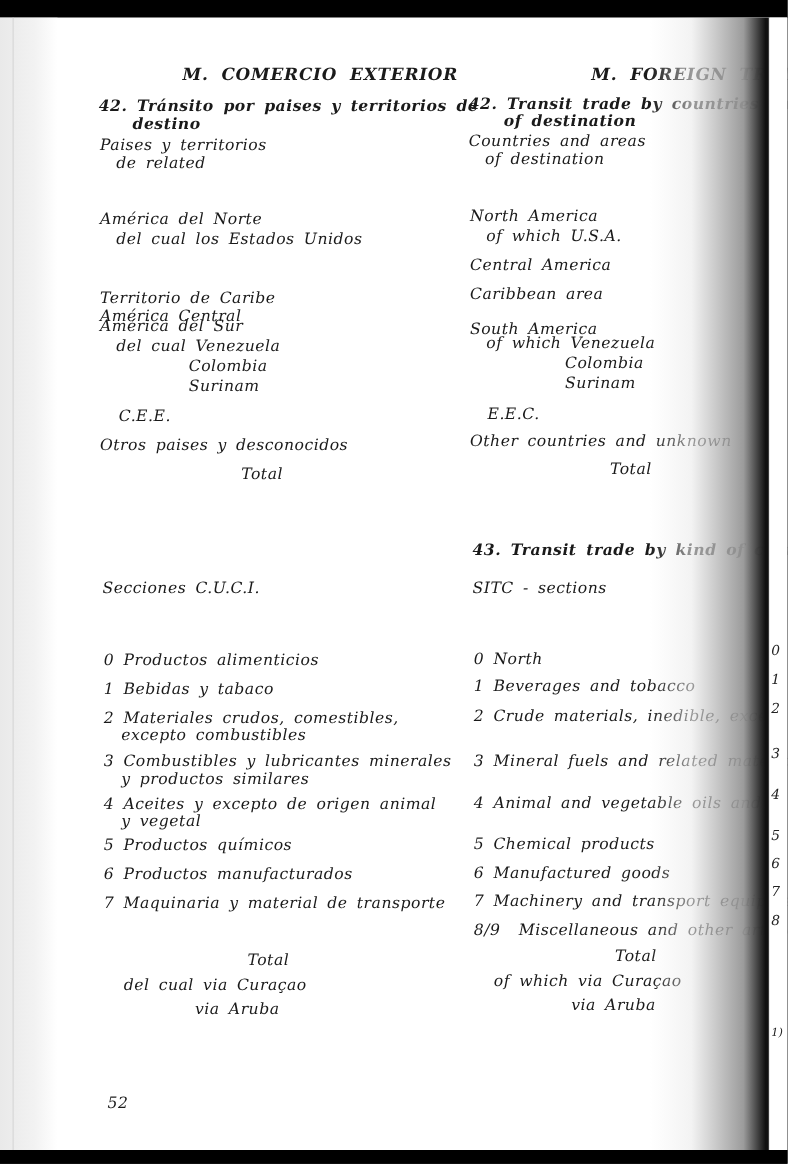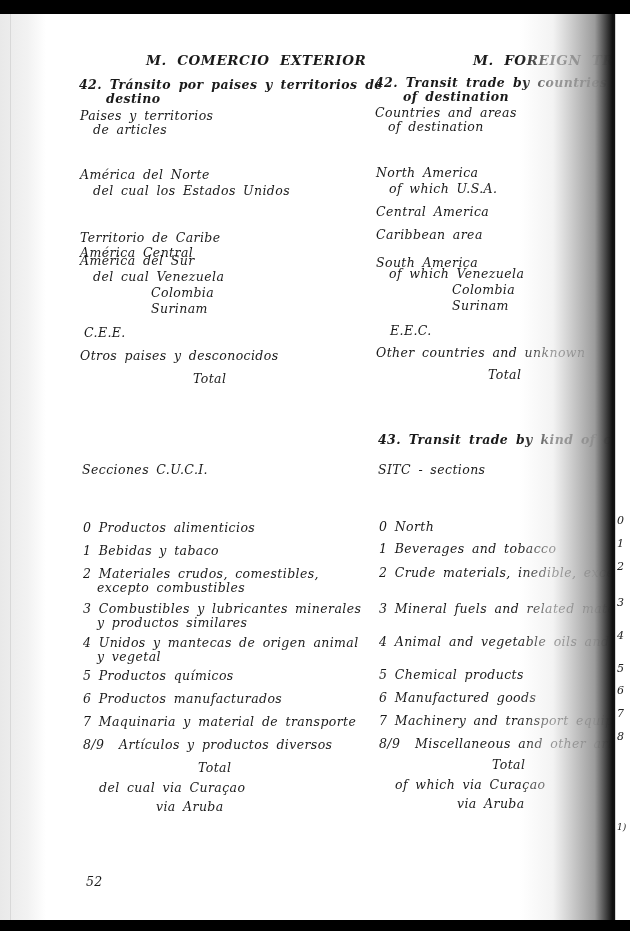--- a/index.html
+++ b/index.html
@@ -76,31 +76,31 @@
 
 <div class="page">
   <div class="left-binding"></div>
 
   <div class="t b hdr" style="left:146px; top:39px;">M.  COMERCIO EXTERIOR</div>
   <div class="t b hdr" style="left:473px; top:39px;">M.  FOREIGN  TRADE</div>
 
   <div class="t b" style="left:79px; top:63px;">42.  Tránsito por paises y territorios de</div>
   <div class="t b" style="left:106px; top:77px;text-align:center;">destino</div>
   <div class="t" style="left:80px; top:94px;">Paises y territorios</div>
-  <div class="t" style="left:93px; top:108px;">de articles</div>
+  <div class="t" style="left:93px; top:108px;">de related</div>
 
   <div class="t" style="left:80px; top:153px;">América del Norte</div>
   <div class="t" style="left:93px; top:169px;">del cual los Estados Unidos</div>
   <div class="t" style="left:80px; top:193px;margin-top:38px;">América Central</div>
   <div class="t" style="left:80px; top:216px;">Territorio de Caribe</div>
   <div class="t" style="left:80px; top:239px;">América del Sur</div>
   <div class="t" style="left:93px; top:255px;">del cual Venezuela</div>
   <div class="t" style="left:151px; top:271px;">Colombia</div>
   <div class="t" style="left:151px; top:287px;">Surinam</div>
-  <div class="t" style="left:84px; top:311px;">C.E.E.</div>
+  <div class="t" style="left:95px; top:311px;">C.E.E.</div>
   <div class="t" style="left:80px; top:334px;">Otros paises y desconocidos</div>
   <div class="t" style="left:193px; top:357px;">Total</div>
 
   <div class="t b" style="left:375px; top:61px;">42.  Transit trade by countries and areas</div>
   <div class="t b" style="left:403px; top:75px;">of destination</div>
   <div class="t" style="left:375px; top:91px;">Countries and areas</div>
   <div class="t" style="left:388px; top:105px;">of destination</div>
 
   <div class="t" style="left:376px; top:151px;">North America</div>
   <div class="t" style="left:389px; top:167px;">of which U.S.A.</div>
@@ -115,26 +115,25 @@
   <div class="t" style="left:488px; top:353px;">Total</div>
 
   <div class="t" style="left:82px; top:448px;">Secciones C.U.C.I.</div>
 
   <div class="t" style="left:83px; top:506px;"><span>0</span> <span>Productos alimenticios</span></div>
   <div class="t" style="left:83px; top:529px;"><span>1</span> <span>Bebidas y tabaco</span></div>
   <div class="t" style="left:83px; top:552px;"><span>2</span> <span>Materiales crudos, comestibles,</span></div>
   <div class="t" style="left:97px; top:566px;">excepto combustibles</div>
   <div class="t" style="left:83px; top:587px;"><span>3</span> <span>Combustibles y lubricantes minerales</span></div>
   <div class="t" style="left:97px; top:601px;">y productos similares</div>
-  <div class="t" style="left:83px; top:621px;"><span>4</span> <span>Unidos y mantecas de origen animal</span></div>
+  <div class="t" style="left:83px; top:621px;"><span>4</span> <span>Aceites y excepto de origen animal</span></div>
   <div class="t" style="left:97px; top:635px;text-align:center;">y vegetal</div>
   <div class="t" style="left:83px; top:654px;"><span>5</span> <span>Productos químicos</span></div>
   <div class="t" style="left:83px; top:677px;"><span>6</span> <span>Productos manufacturados</span></div>
   <div class="t" style="left:83px; top:700px;"><span>7</span> <span>Maquinaria y material de transporte</span></div>
-  <div class="t" style="left:83px; top:723px;"><span>8/9</span>&nbsp; <span>Artículos y productos diversos</span></div>
   <div class="t" style="left:198px; top:746px;">Total</div>
   <div class="t" style="left:99px; top:766px;">del cual via Curaçao</div>
   <div class="t" style="left:156px; top:785px;">via Aruba</div>
 
   <div class="t b" style="left:378px; top:418px;">43.  Transit trade by kind of commodity</div>
   <div class="t" style="left:378px; top:448px;">SITC - sections</div>
 
   <div class="t" style="left:379px; top:505px;"><span>0</span> <span>North</span></div>
   <div class="t" style="left:379px; top:527px;"><span>1</span> <span>Beverages and tobacco</span></div>
   <div class="t" style="left:379px; top:551px;"><span>2</span> <span>Crude materials, inedible, except fuels</span></div>

